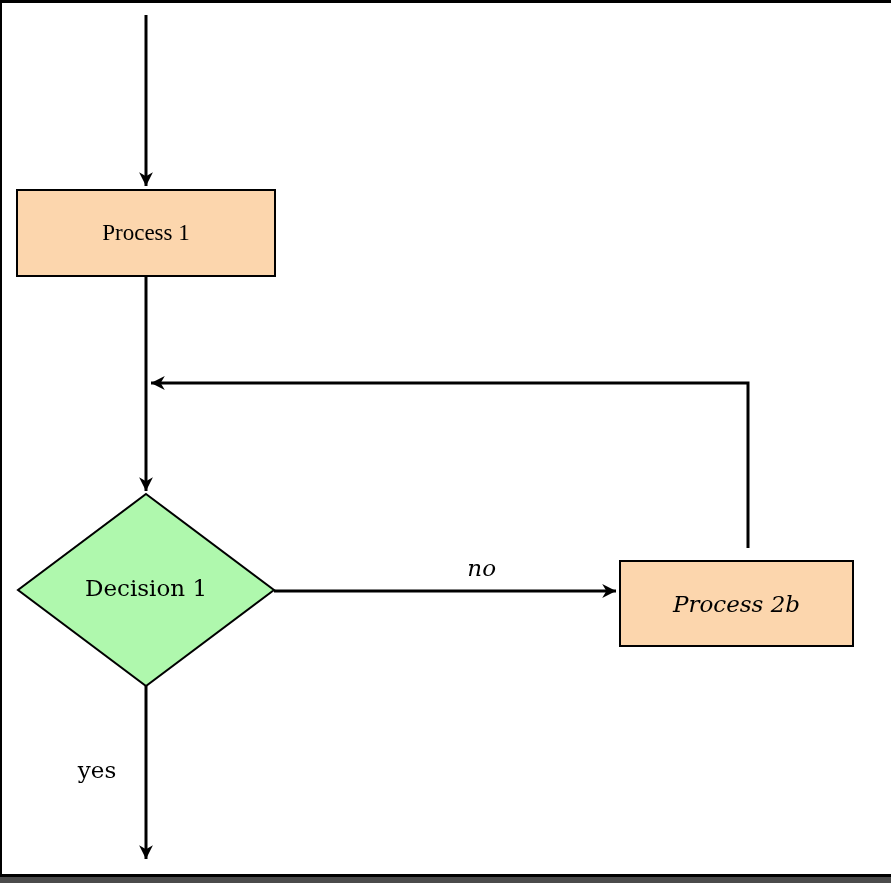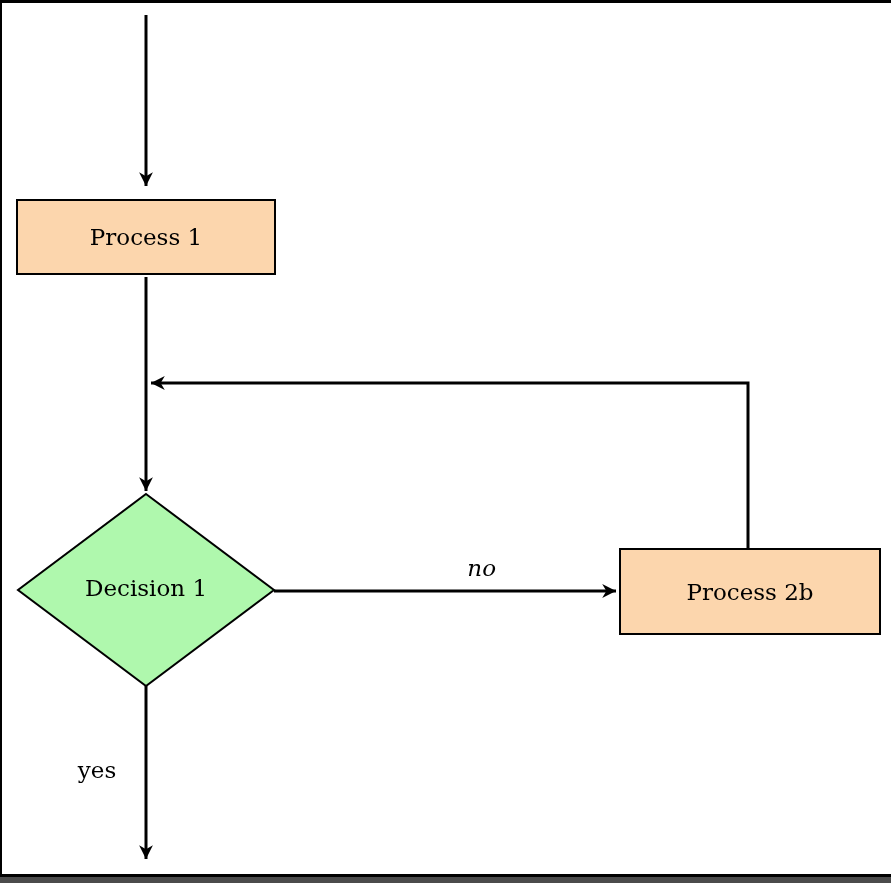--- a/index.html
+++ b/index.html
@@ -30,22 +30,22 @@
   .node-rect {
     position: absolute;
     box-sizing: border-box;
     border: 2px solid #000000;
     background: #FCD6AD;
     display: flex;
     align-items: center;
     justify-content: center;
     font-size: 23px;
   }
-  .node-process-1  { left: 16px;  top: 199px; width: 260px; height: 76px; }
-  .node-process-2b { left: 619px; top: 548px; width: 262px; height: 87px; }
+  .node-process-1  { left: 16px;  top: 189px; width: 260px; height: 88px; font-family: Liberation Serif, serif; }
+  .node-process-2b { left: 619px; top: 560px; width: 235px; height: 87px; font-style: italic; }
 
   .node-decision-label {
     position: absolute;
     left: 46px; top: 575px;
     width: 200px;
     text-align: center;
     font-size: 23px;
     pointer-events: none;
   }
 

